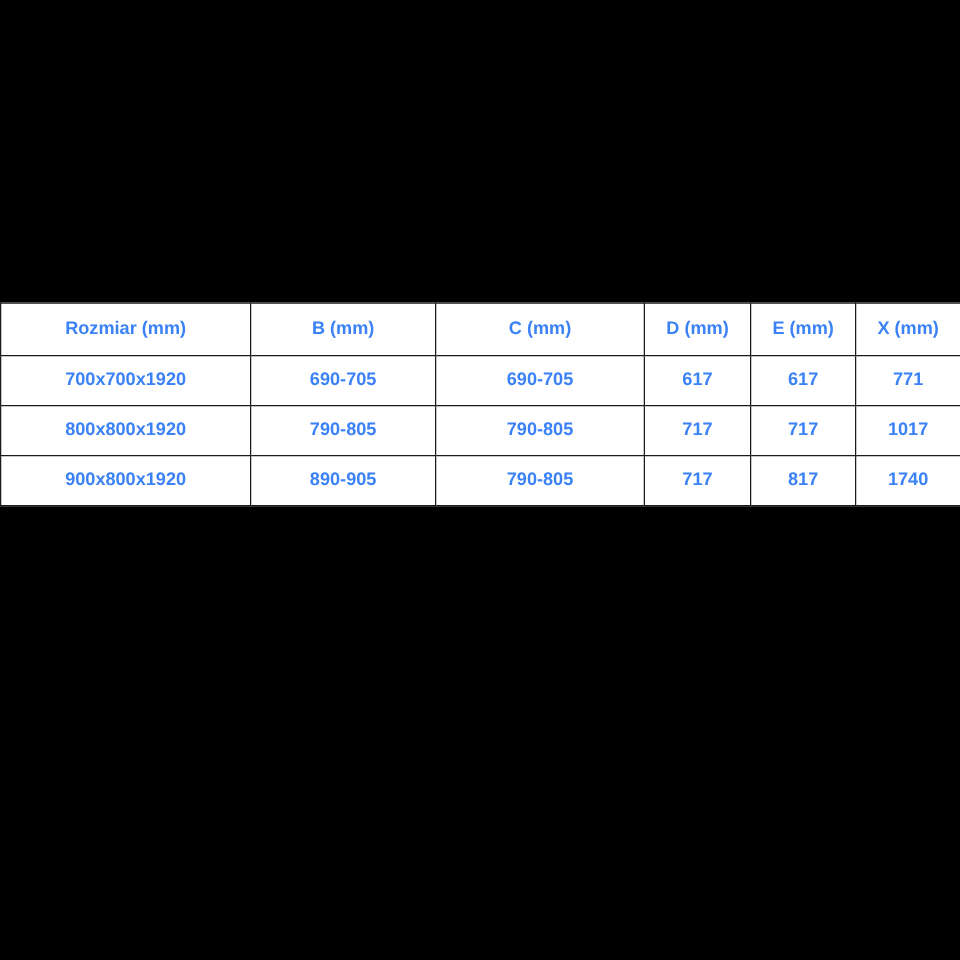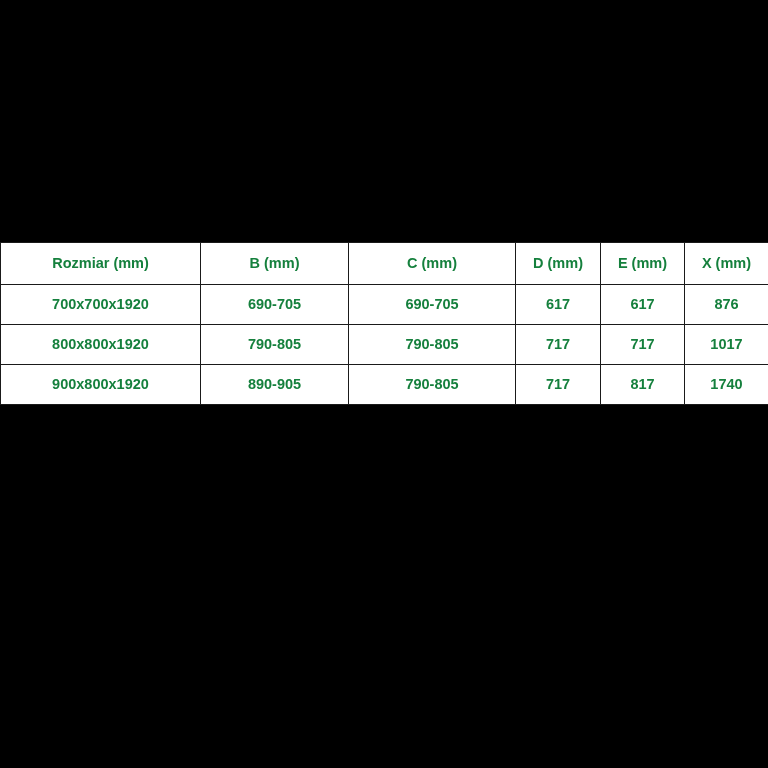--- a/index.html
+++ b/index.html
@@ -27,21 +27,21 @@
   }
   table.size-table {
     border-collapse: collapse;
     width: 768px;
     background: #ffffff;
     table-layout: fixed;
   }
   table.size-table th,
   table.size-table td {
     border: 1px solid #1a1a1a;
-    color: #15803d;
+    color: #3b82f6;
     text-align: center;
     font-weight: bold;
     background: #ffffff;
     padding: 0;
     height: 39px;
     line-height: 39px;
     white-space: nowrap;
     overflow: hidden;
   }
   table.size-table thead th {
@@ -85,21 +85,21 @@
           <th>X (mm)</th>
         </tr>
       </thead>
       <tbody>
         <tr>
           <td>700x700x1920</td>
           <td>690-705</td>
           <td>690-705</td>
           <td>617</td>
           <td>617</td>
-          <td>876</td>
+          <td>771</td>
         </tr>
         <tr>
           <td>800x800x1920</td>
           <td>790-805</td>
           <td>790-805</td>
           <td>717</td>
           <td>717</td>
           <td>1017</td>
         </tr>
         <tr>

